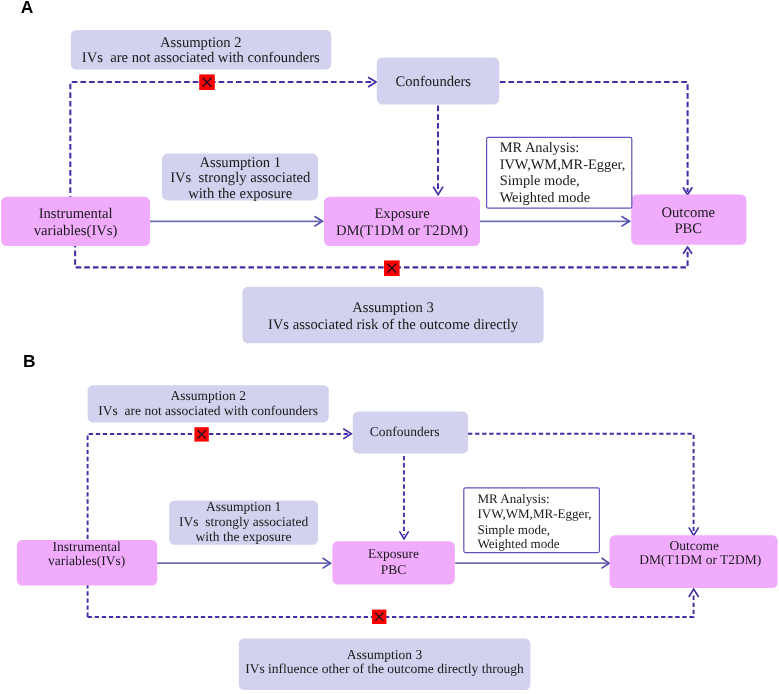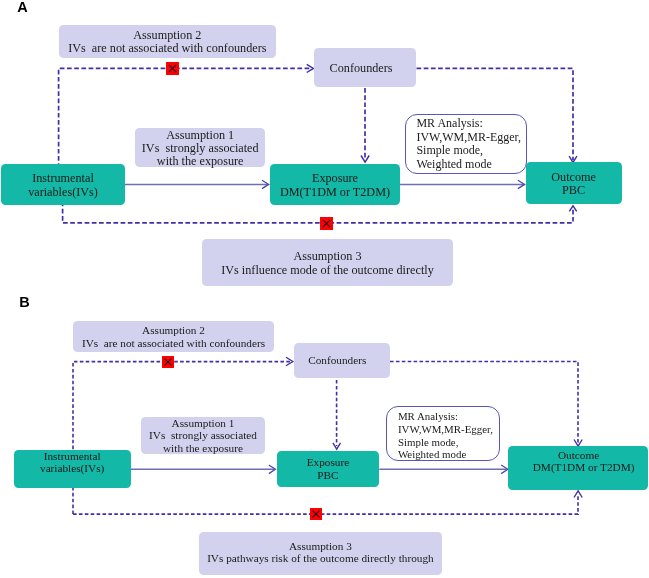--- a/index.html
+++ b/index.html
@@ -9,23 +9,23 @@
   #fig{position:relative;width:649px;height:578px;background:#ffffff;}
   .box span,.mrbox span,.panel-label{transform:translateZ(0);}
   #wires{position:absolute;left:0;top:0;width:649px;height:578px;z-index:1;}
   .panel-label{position:absolute;font-family:"Liberation Sans",sans-serif;
                font-weight:bold;font-size:14.5px;color:#000;line-height:1;}
   .box{position:absolute;z-index:2;box-sizing:border-box;display:flex;flex-direction:column;
        align-items:center;justify-content:center;text-align:center;
        font-size:12.2px;line-height:13.3px;padding-top:2px;}
   .pb .box,.box.pb{font-size:11.25px;line-height:12.4px;padding-top:0px;}
   .lav{background:#d3d2ee;border-radius:4.5px;}
-  .tan{background:#14b8a6;border-radius:4.5px;}
+  .tan{background:#f0abfc;border-radius:4.5px;}
   .mrbox{position:absolute;z-index:2;box-sizing:border-box;background:#ffffff;
-         border:1.2px solid #5a54bb;border-radius:12px;
+         border:1.2px solid #5a54bb;border-radius:2px;
          font-size:12px;line-height:13.5px;text-align:left;}
   .mrbox.pb{font-size:10.9px;line-height:12.8px;}
   .mrbox span{display:block;white-space:pre;}
   .box span{display:block;white-space:pre;}
   .xmark{position:absolute;z-index:3;background:#fe0000;}
   .xmark svg{display:block;}
 </style>
 </head>
 <body>
 
@@ -105,21 +105,21 @@
   </div>
 
   <div class="box lav" style="left:135.2px;top:128.4px;width:130px;height:38.3px;">
     <span>Assumption 1</span>
     <span>IVs  strongly associated</span>
     <span>with the exposure</span>
   </div>
 
   <div class="box lav" style="left:202px;top:239px;width:251px;height:47px;">
     <span>Assumption 3</span>
-    <span>IVs influence mode of the outcome directly</span>
+    <span>IVs associated risk of the outcome directly</span>
   </div>
 
   <div class="box lav" style="left:313.9px;top:48.3px;width:102.4px;height:39.1px;">
     <span style="position:relative;left:-4px;">Confounders</span>
   </div>
 
   <div class="box tan" style="left:1px;top:164px;width:124px;height:41px;">
     <span>Instrumental</span>
     <span>variables(IVs)</span>
   </div>
@@ -147,21 +147,21 @@
   </div>
 
   <div class="box lav pb" style="left:141px;top:417px;width:124px;height:37px;">
     <span>Assumption 1</span>
     <span>IVs  strongly associated</span>
     <span>with the exposure</span>
   </div>
 
   <div class="box lav pb" style="left:199.1px;top:531.9px;width:242.6px;height:43.2px;padding-bottom:2px;">
     <span>Assumption 3</span>
-    <span>IVs pathways risk of the outcome directly through</span>
+    <span>IVs influence other of the outcome directly through</span>
   </div>
 
   <div class="box lav pb" style="left:294px;top:342.9px;width:95.5px;height:35.5px;">
     <span style="position:relative;left:-4.5px;">Confounders</span>
   </div>
 
   <div class="box tan pb" style="left:13.7px;top:449.7px;width:117px;height:38px;padding-bottom:13px;">
     <span>Instrumental</span>
     <span>variables(IVs)</span>
   </div>

